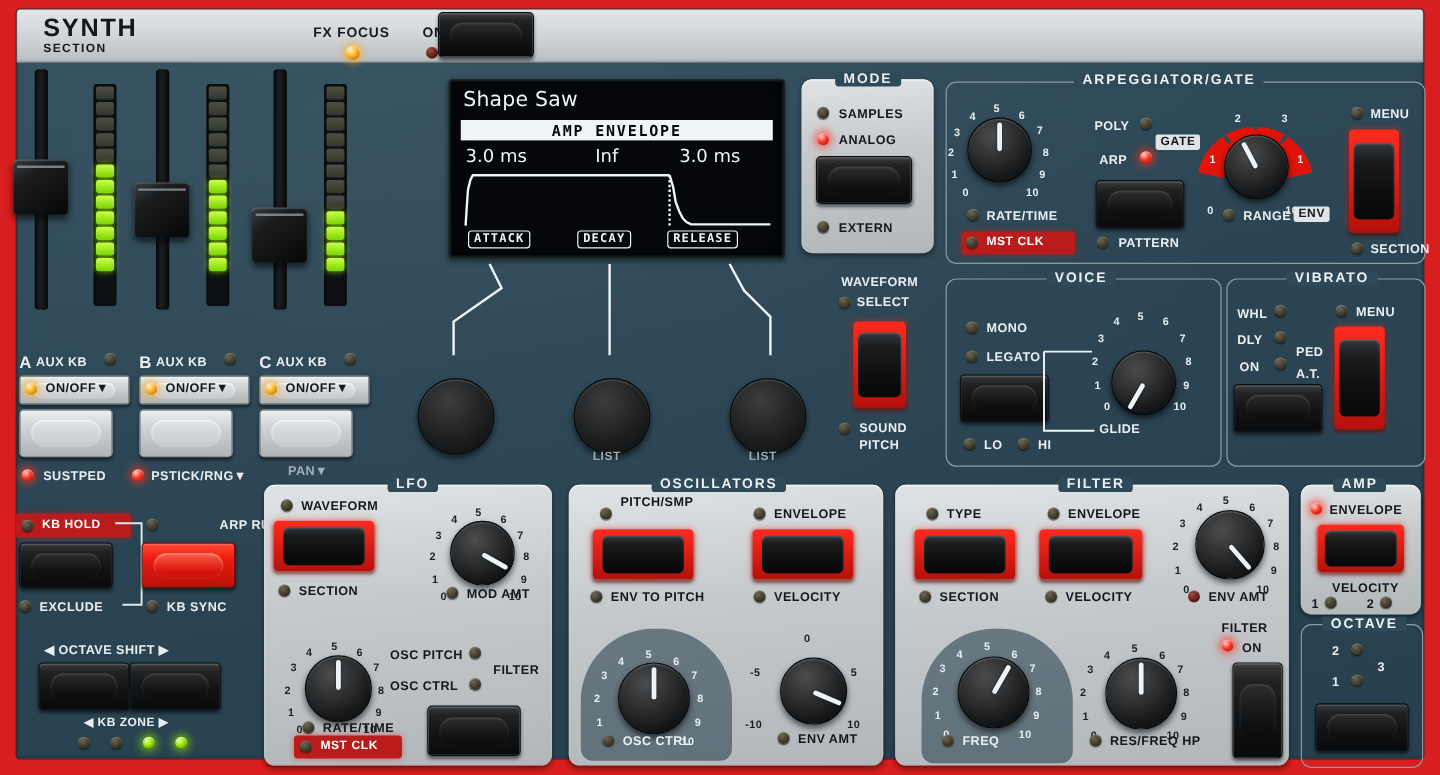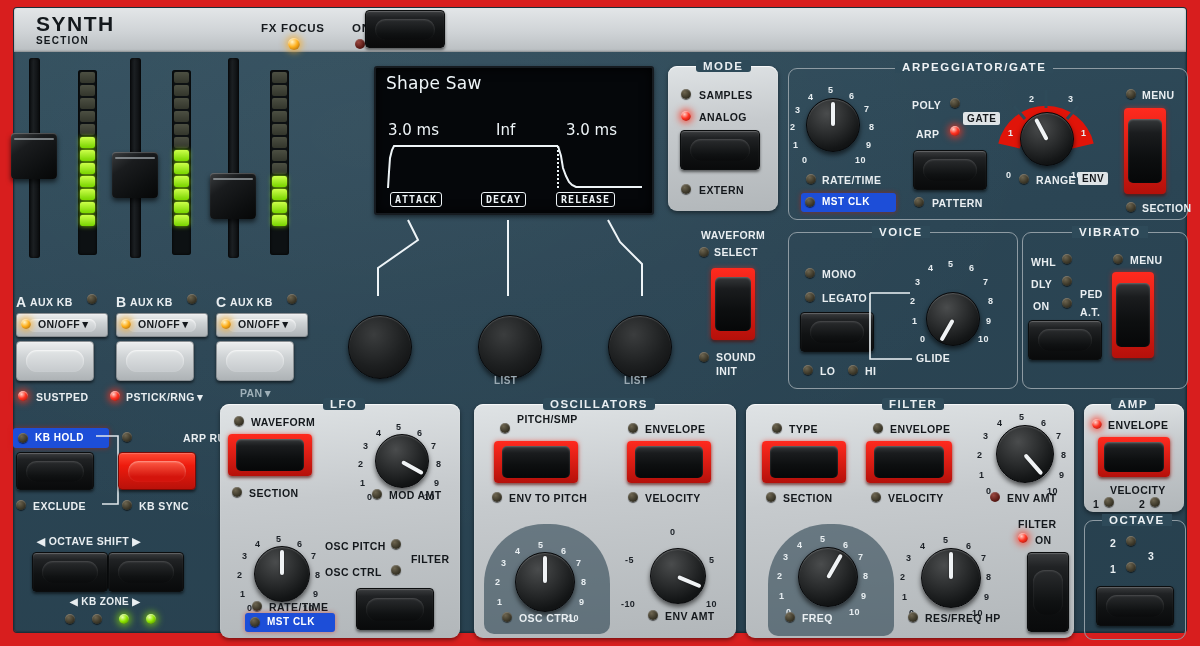--- a/index.html
+++ b/index.html
@@ -130,21 +130,21 @@
     font-family:"DejaVu Sans Mono",monospace;font-weight:bold;letter-spacing:1.5px;line-height:17px;}
   .lcd-val{position:absolute;top:53px;color:#eef4f7;font-size:15px;
     font-family:"DejaVu Sans",sans-serif;}
   .lcd-tag{position:absolute;bottom:6px;border:1px solid #eef4f7;border-radius:3px;
     color:#eef4f7;font-size:10px;font-family:"DejaVu Sans Mono",monospace;
     font-weight:bold;letter-spacing:1px;padding:1px 4px;}
 
   
   .tag{position:absolute;background:#dfe4e7;color:#14181c;font-weight:bold;
     font-size:10px;letter-spacing:.6px;padding:1px 4px;border-radius:2px;}
-  .tagred{position:absolute;background:#1d4ed8;border-radius:3px;
+  .tagred{position:absolute;background:#b91c1c;border-radius:3px;
     box-shadow:0 0 5px rgba(224,20,9,.5);}
   .tagred span{color:#fff;font-weight:bold;font-size:10px;letter-spacing:.5px;}
   svg{overflow:visible;}
 </style>
 </head>
 <body>
 
 <div id="root">
 
   <div class="panel"></div>
@@ -207,20 +207,23 @@
         <div class="seg"></div>
       <div class="seg on"></div>
         <div class="seg on"></div>
         <div class="seg on"></div>
         <div class="seg on"></div>
     </div>
   </div>
 
   <div class="lcd" style="left:374px;top:66px;width:276px;height:145px;">
     <div class="lcd-title">Shape Saw</div>
+    <div class="lcd-bar">
+      <span>AMP ENVELOPE</span>
+    </div>
     <div class="lcd-val" style="left:12px;">3.0 ms</div>
     <div class="lcd-val" style="left:120px;">Inf</div>
     <div class="lcd-val" style="left:190px;">3.0 ms</div>
 
     <svg style="position:absolute;left:10px;top:74px;" width="258" height="48">
       <polyline points="2,46 3,30 4,16 6,8 8,4 172,4" fill="none" stroke="#eef4f7" stroke-width="2"></polyline>
       <polyline points="172,4 175,14 177,26 180,34 183,40 186,43 190,45 256,45" fill="none" stroke="#eef4f7" stroke-width="2"></polyline>
       <line x1="172" y1="4" x2="172" y2="46" stroke="#eef4f7" stroke-width="2" stroke-dasharray="2 2"></line>
     </svg>
 
@@ -250,21 +253,21 @@
   <div class="btn" style="left:680px;top:130px;width:78px;height:38px;"></div>
   <div class="led dark sm" style="left:681px;top:184px;"></div>
   <div class="t dark" style="left:699px;top:184px;">EXTERN</div>
 
   <div class="t" style="left:701px;top:229px;">WAVEFORM</div>
   <div class="led dark sm" style="left:699px;top:247px;"></div>
   <div class="t" style="left:714px;top:246px;">SELECT</div>
   <div class="btn redring" style="left:711px;top:268px;width:44px;height:72px;"></div>
   <div class="led dark sm" style="left:699px;top:352px;"></div>
   <div class="t" style="left:716px;top:351px;">SOUND</div>
-  <div class="t" style="left:716px;top:365px;">INIT</div>
+  <div class="t" style="left:716px;top:365px;">PITCH</div>
 
   <div class="frame" style="left:788px;top:68px;width:398px;height:150px;"></div>
   <div class="frame-lbl" style="left:895px;top:61px;">ARPEGGIATOR/GATE</div>
 
   <div class="knob" style="left:806px;top:98px;width:52px;height:52px;">
     <div class="ptr" style="transform:rotate(0deg);"></div>
   </div>
   <div class="t num" style="left:808px;top:92px;">4</div>
   <div class="t num" style="left:828px;top:85px;">5</div>
   <div class="t num" style="left:849px;top:91px;">6</div>

